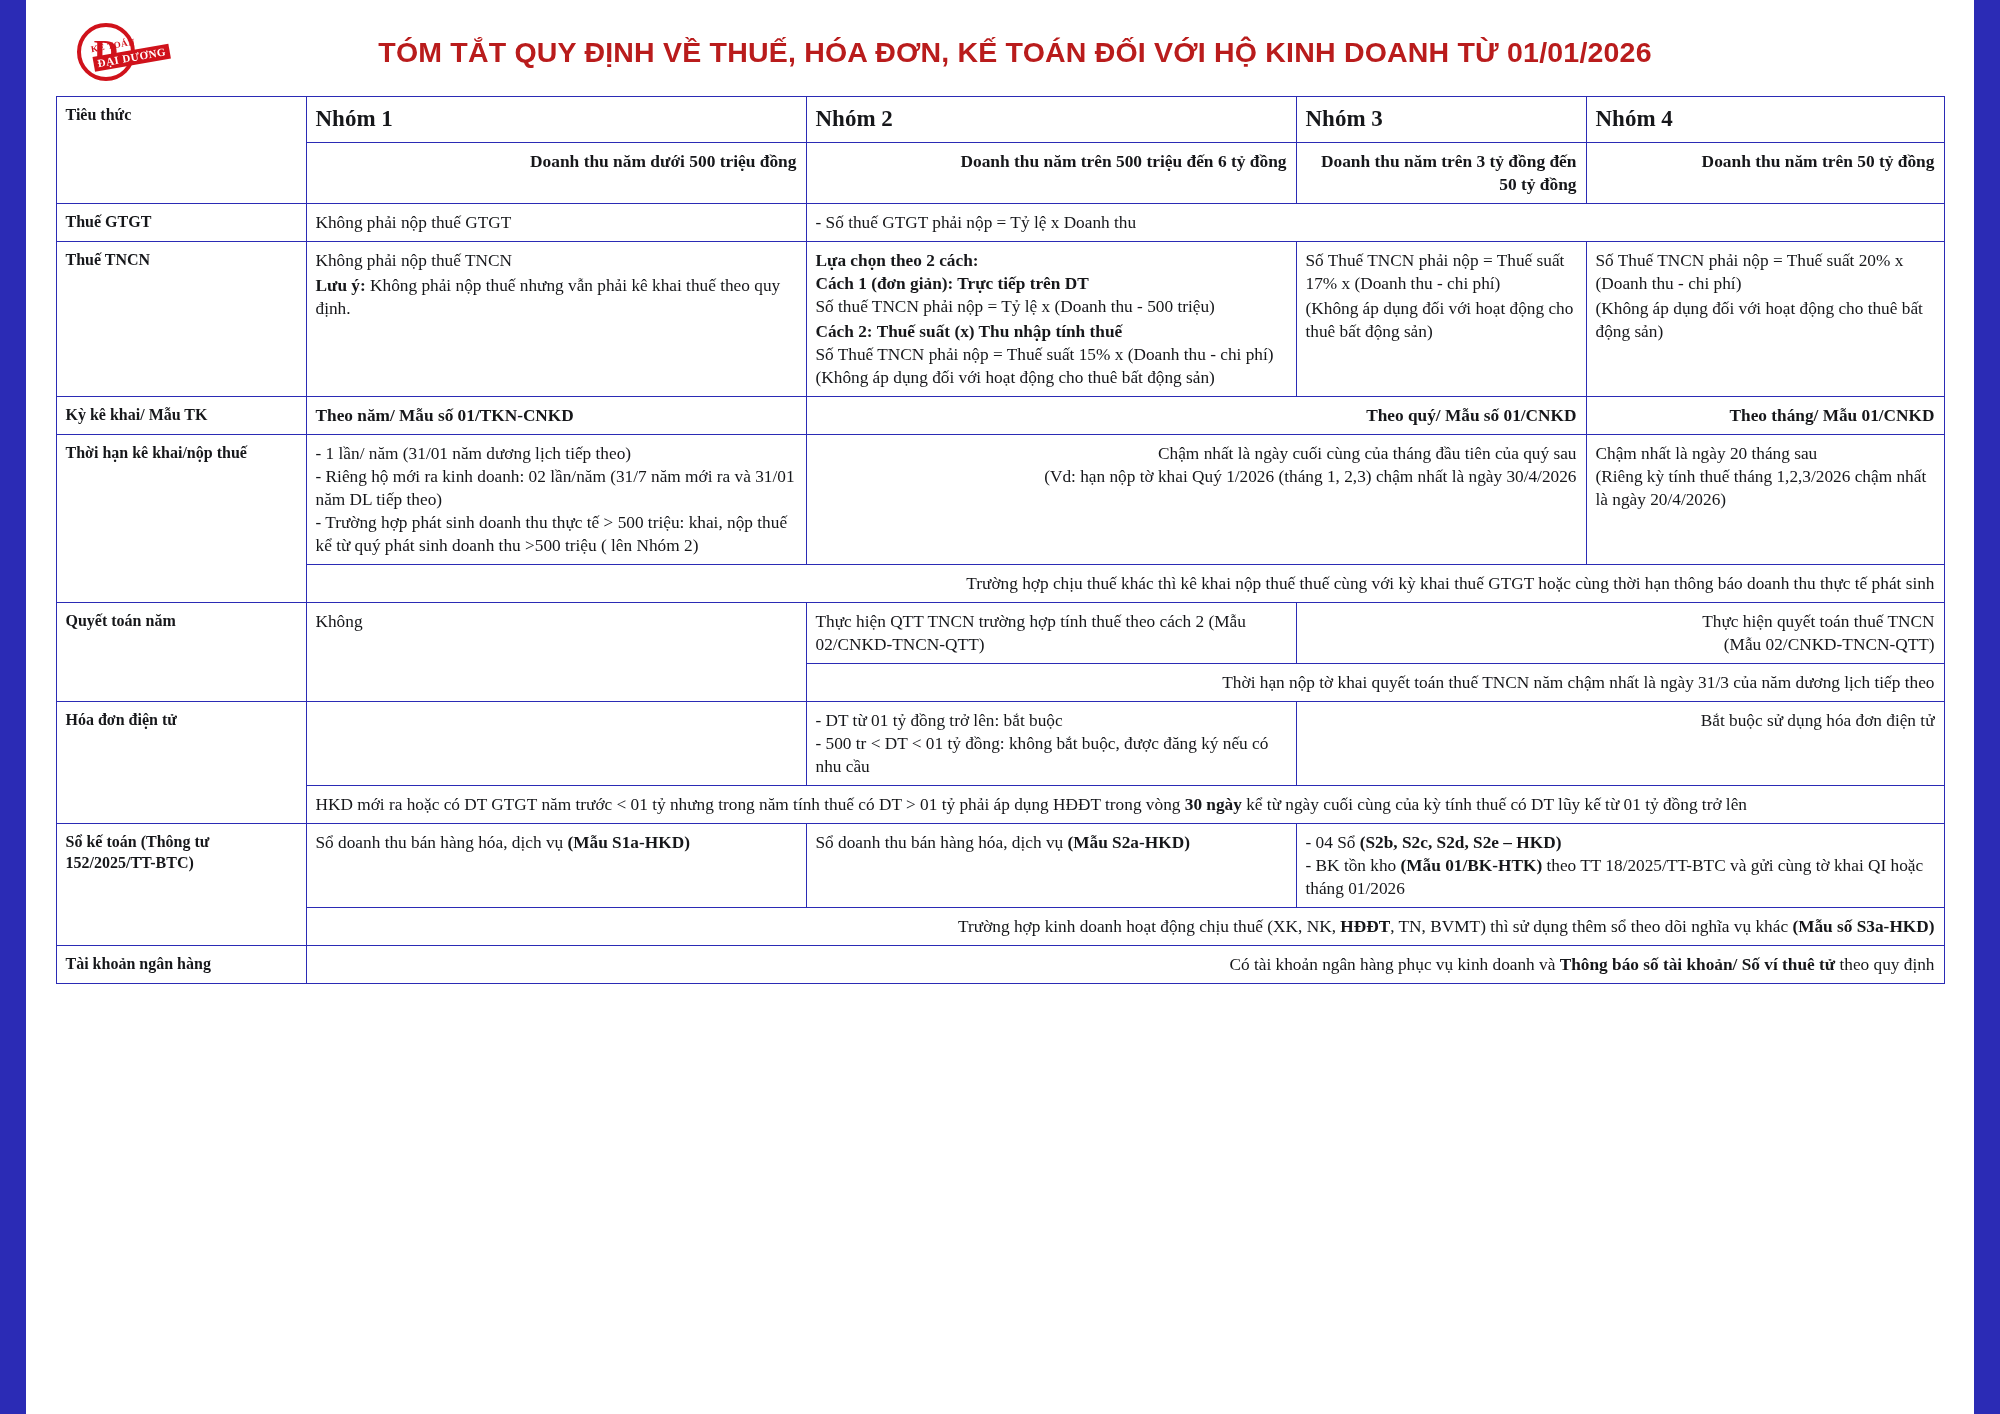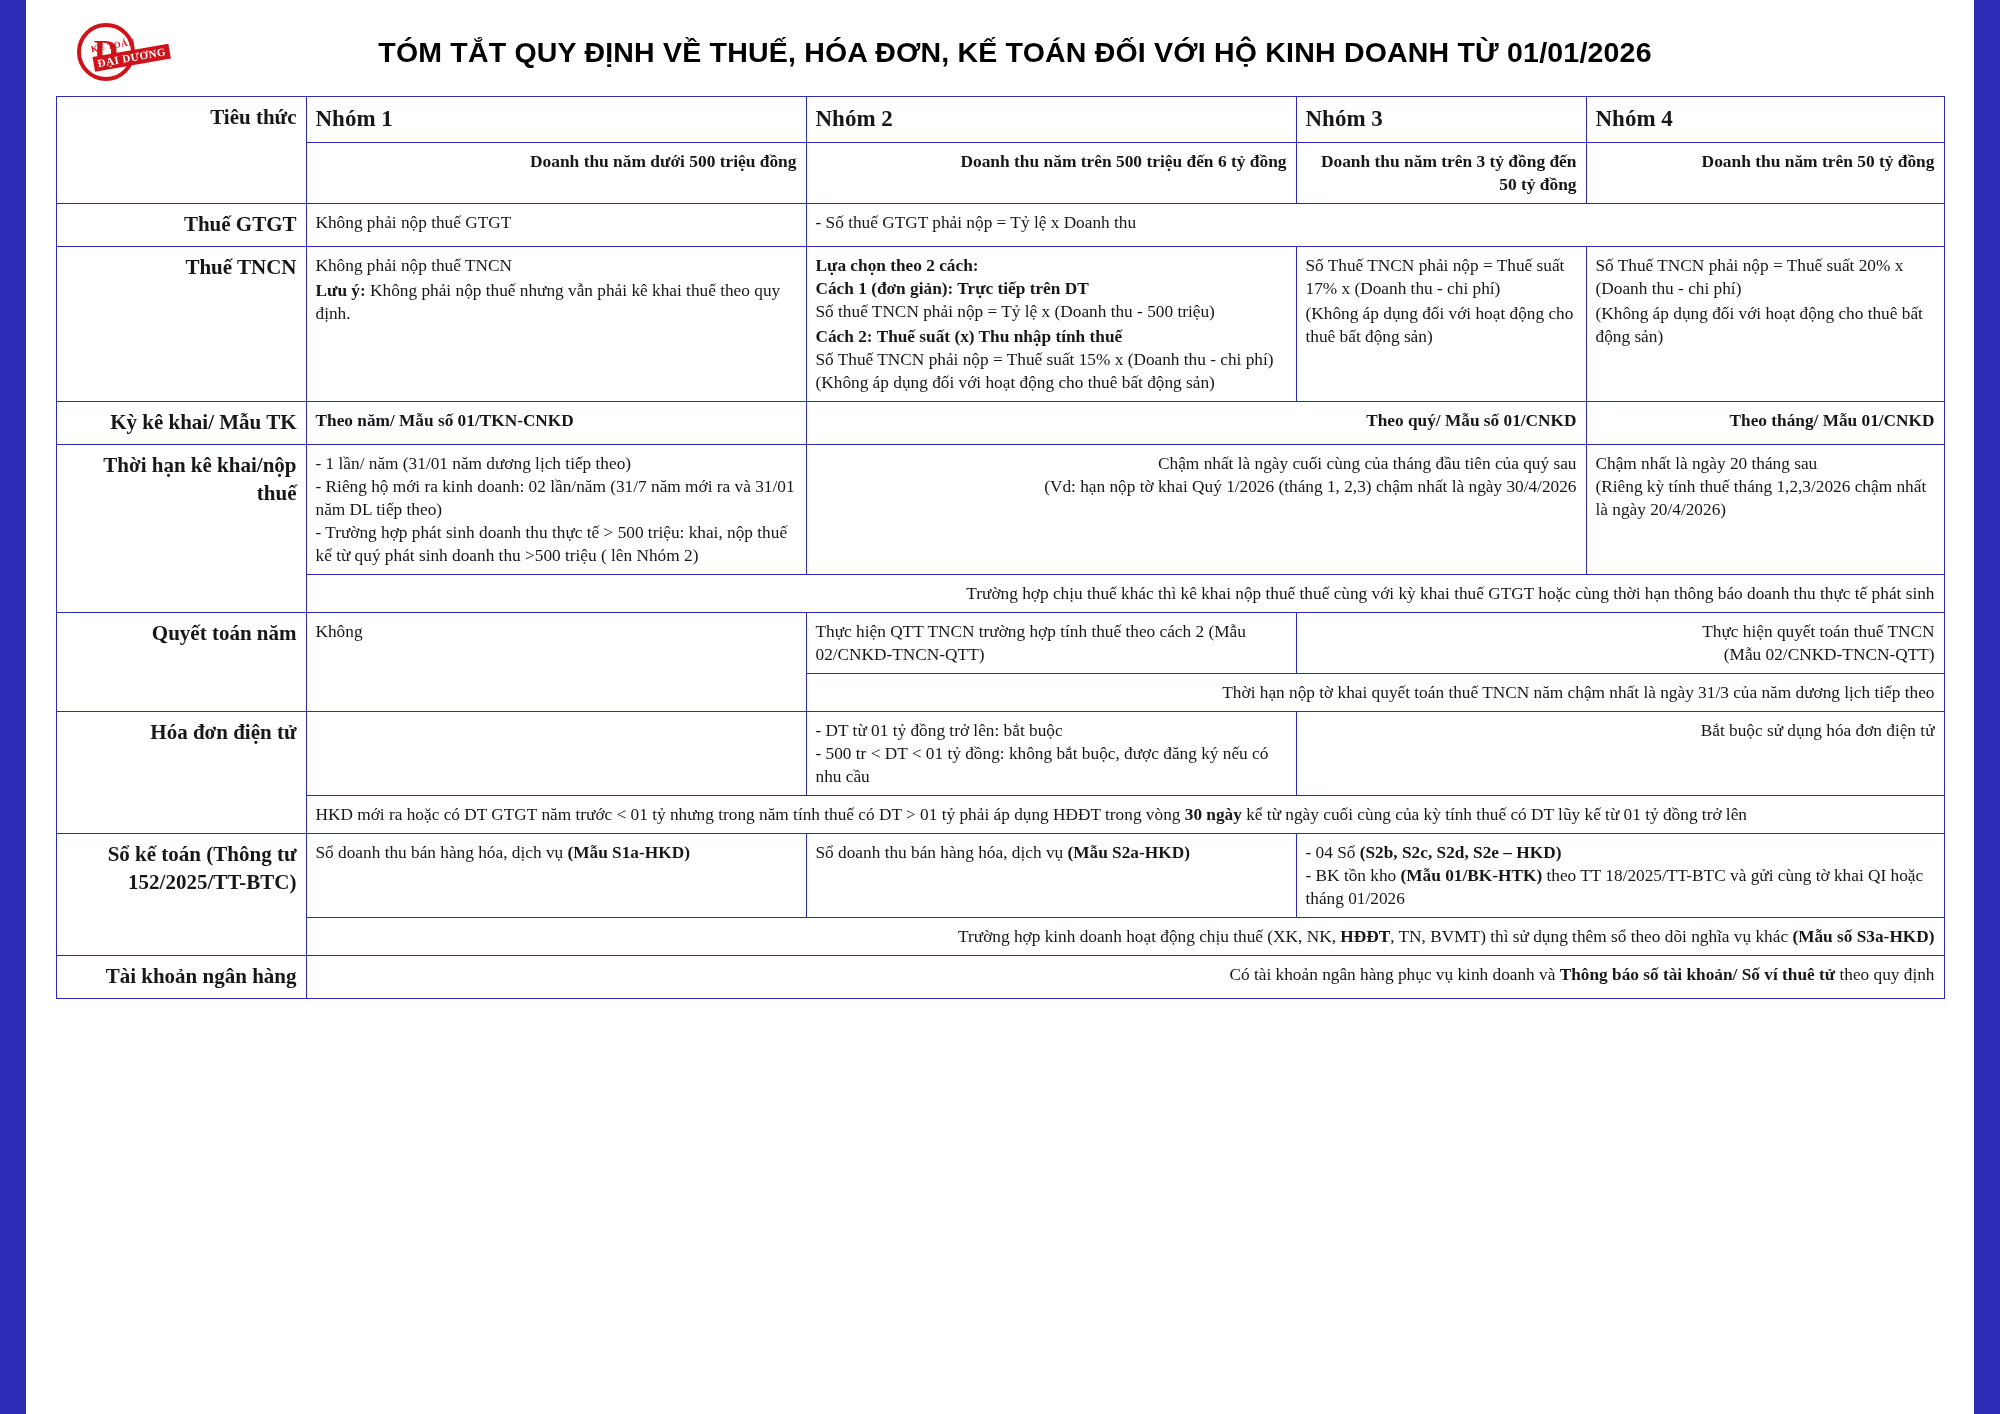--- a/index.html
+++ b/index.html
@@ -61,21 +61,21 @@
     letter-spacing: .5px;
     padding: 1px 4px; display: inline-block; line-height: 1.15;
   }
   .title {
     flex: 1;
     text-align: center;
     font-family: "Liberation Sans", sans-serif;
     font-weight: bold;
     font-size: 28.5px;
     letter-spacing: .2px;
-    color: #000000;
+    color: #b91c1c;
     padding-right: 60px;
   }
   
   table.main {
     border-collapse: collapse;
     width: 1888px;
     margin: 0 auto;
     table-layout: fixed;
     font-size: 17.3px;
     color: #16171a;
@@ -84,23 +84,23 @@
     border: 1.6px solid #2b2bb5;
     padding: 7px 9px;
     vertical-align: top;
     line-height: 1.33;
   }
   td.ctr { text-align: right; }
   td.mid { vertical-align: middle; }
   .b { font-weight: bold; }
   .rowhead {
     font-weight: bold;
-    text-align: right;
+    text-align: left;
     vertical-align: middle;
-    font-size: 21px;
+    font-size: 16px;
     margin-left: 26px;
   }
   .grphead {
     font-weight: bold;
     text-align: left;
     font-size: 23px;
     vertical-align: middle;
     padding: 9px 8px;
     margin-top: 35px;
   }

